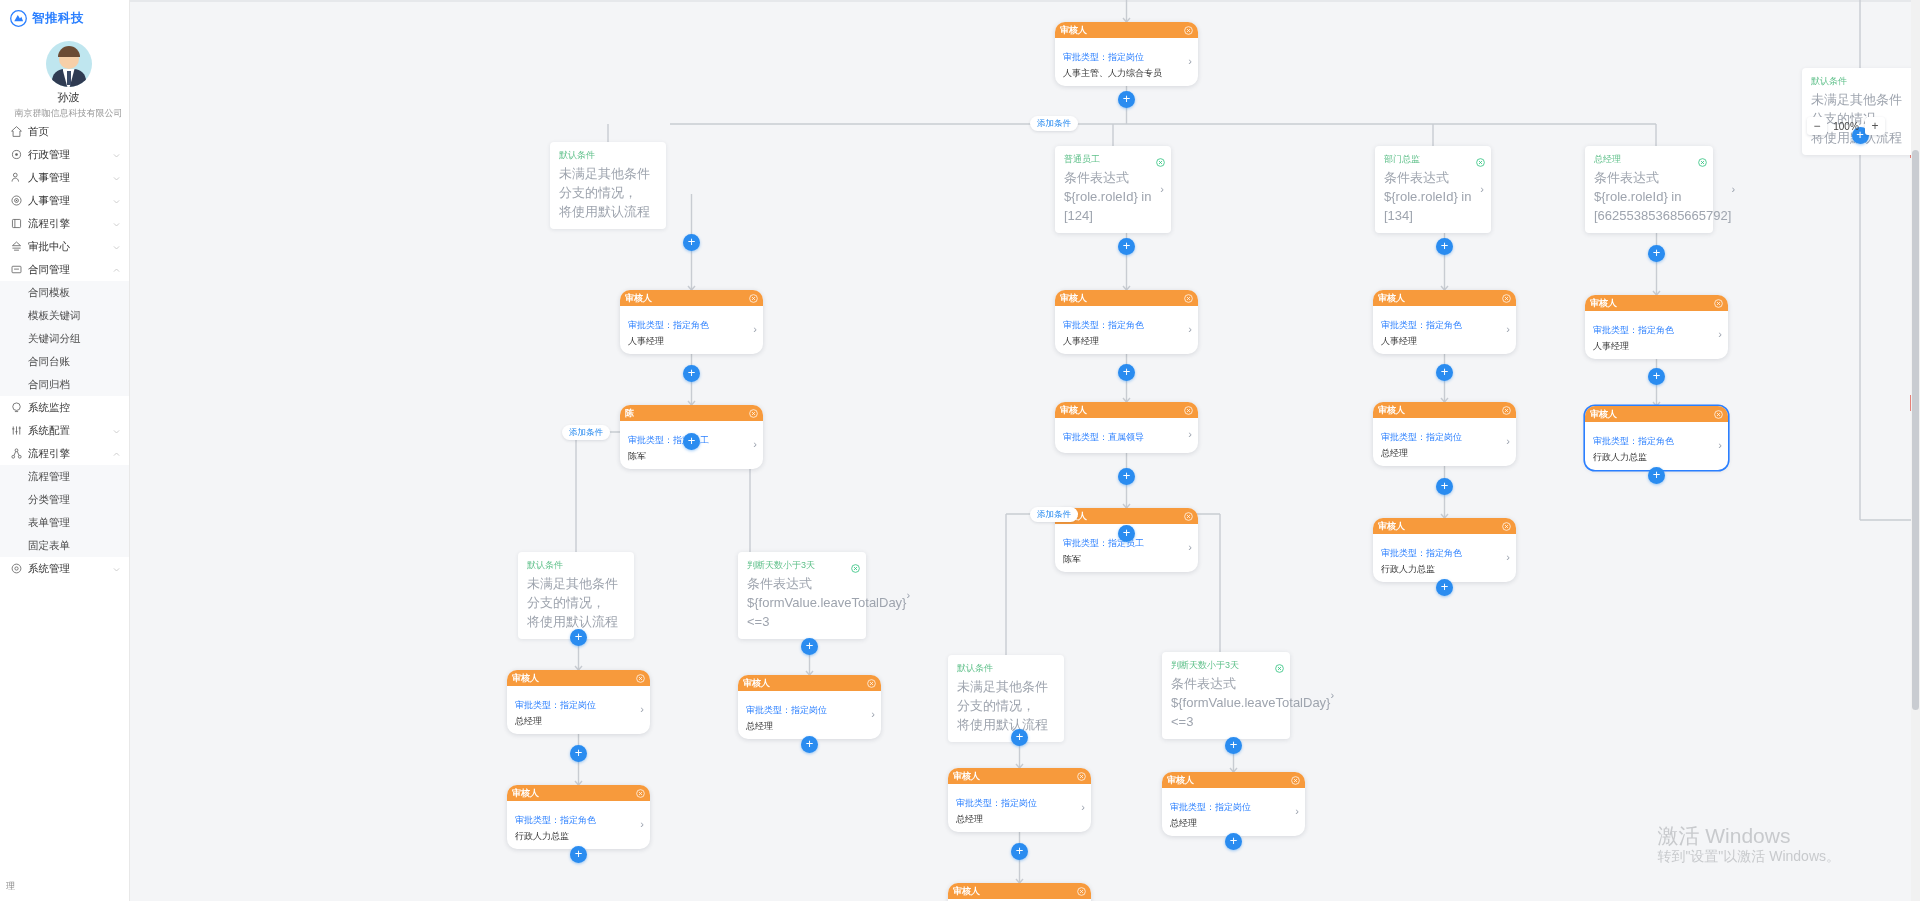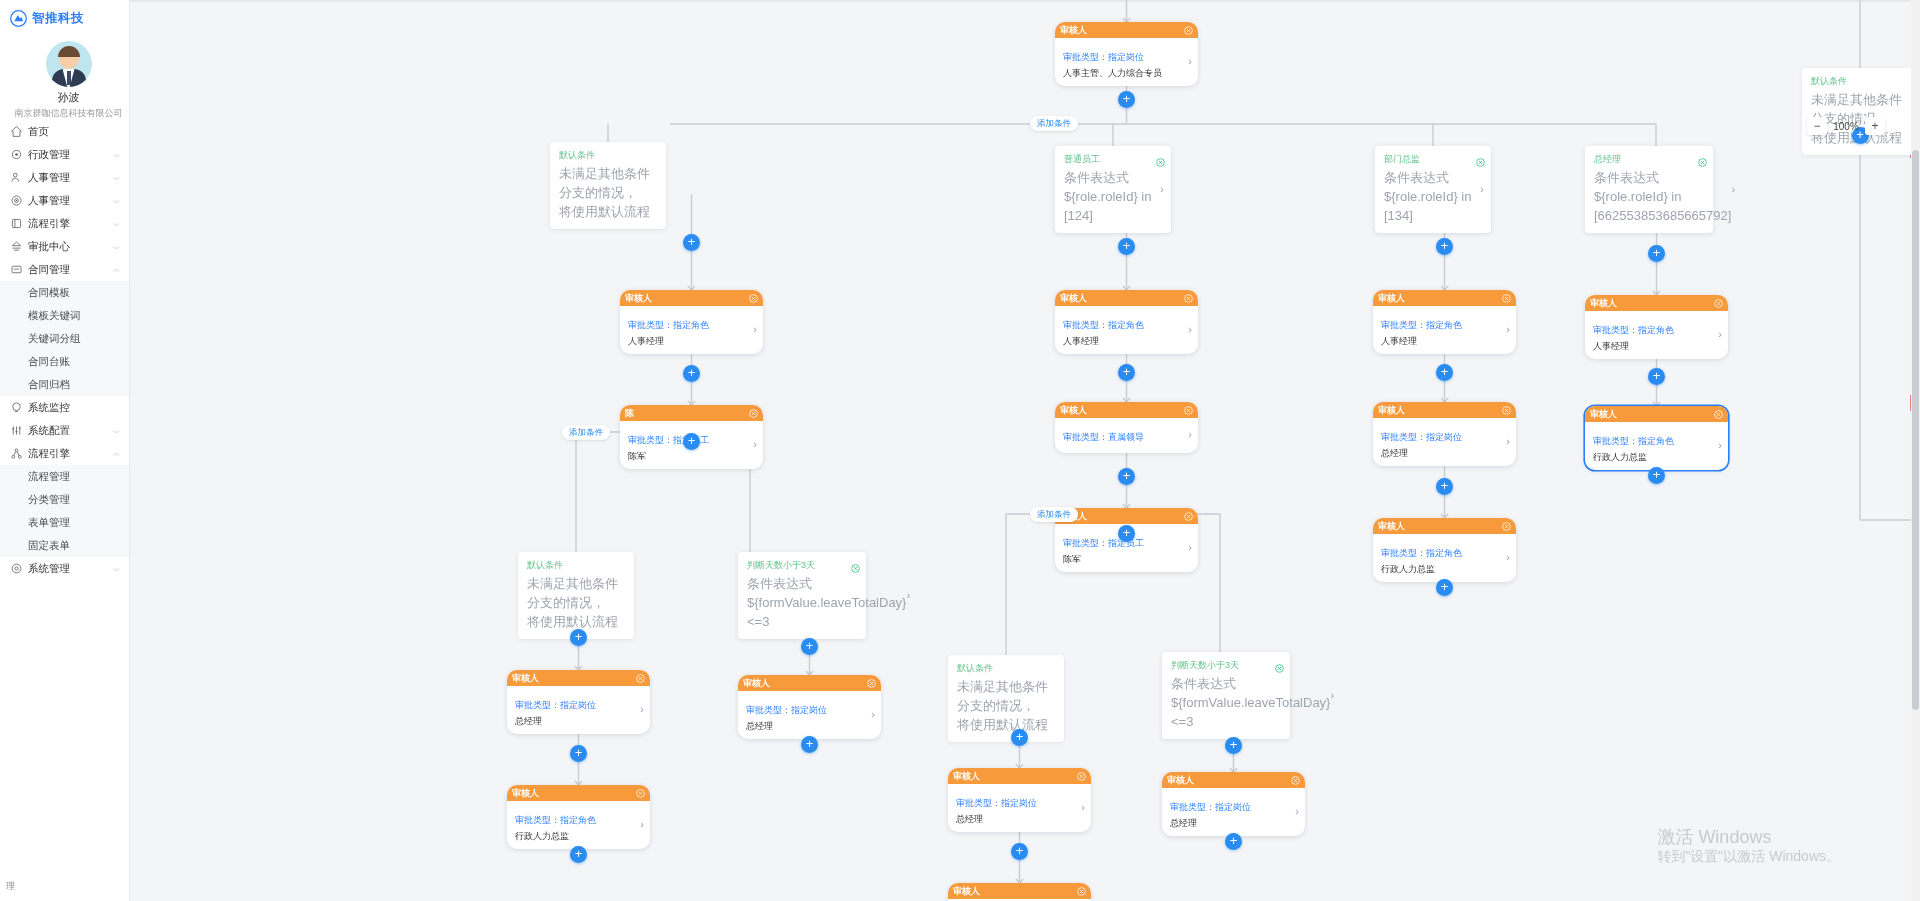--- a/index.html
+++ b/index.html
@@ -126,21 +126,21 @@
   .vscroll {
     position:absolute; right:0; top:0; width:9px; height:901px; background:#f1f1f1;
   }
   .vthumb {
     position:absolute; right:1px; top:150px; width:7px; height:560px;
     background:#c9ccd1; border-radius:4px;
   }
 
   
   .wm { position:absolute; right:80px; bottom:35px; text-align:left; color:#c8cacd; }
-  .wm1 { font-size:18px; line-height:1.15; }
+  .wm1 { font-size:21px; line-height:1.15; }
   .wm2 { font-size:14px; }
   .topline { position:absolute; left:130px; top:0; width:1790px; height:2px; background:#e6e8eb; }
 </style>
 </head>
 <body>
 
 <div id="app">
 
   <div class="sidebar">
 

